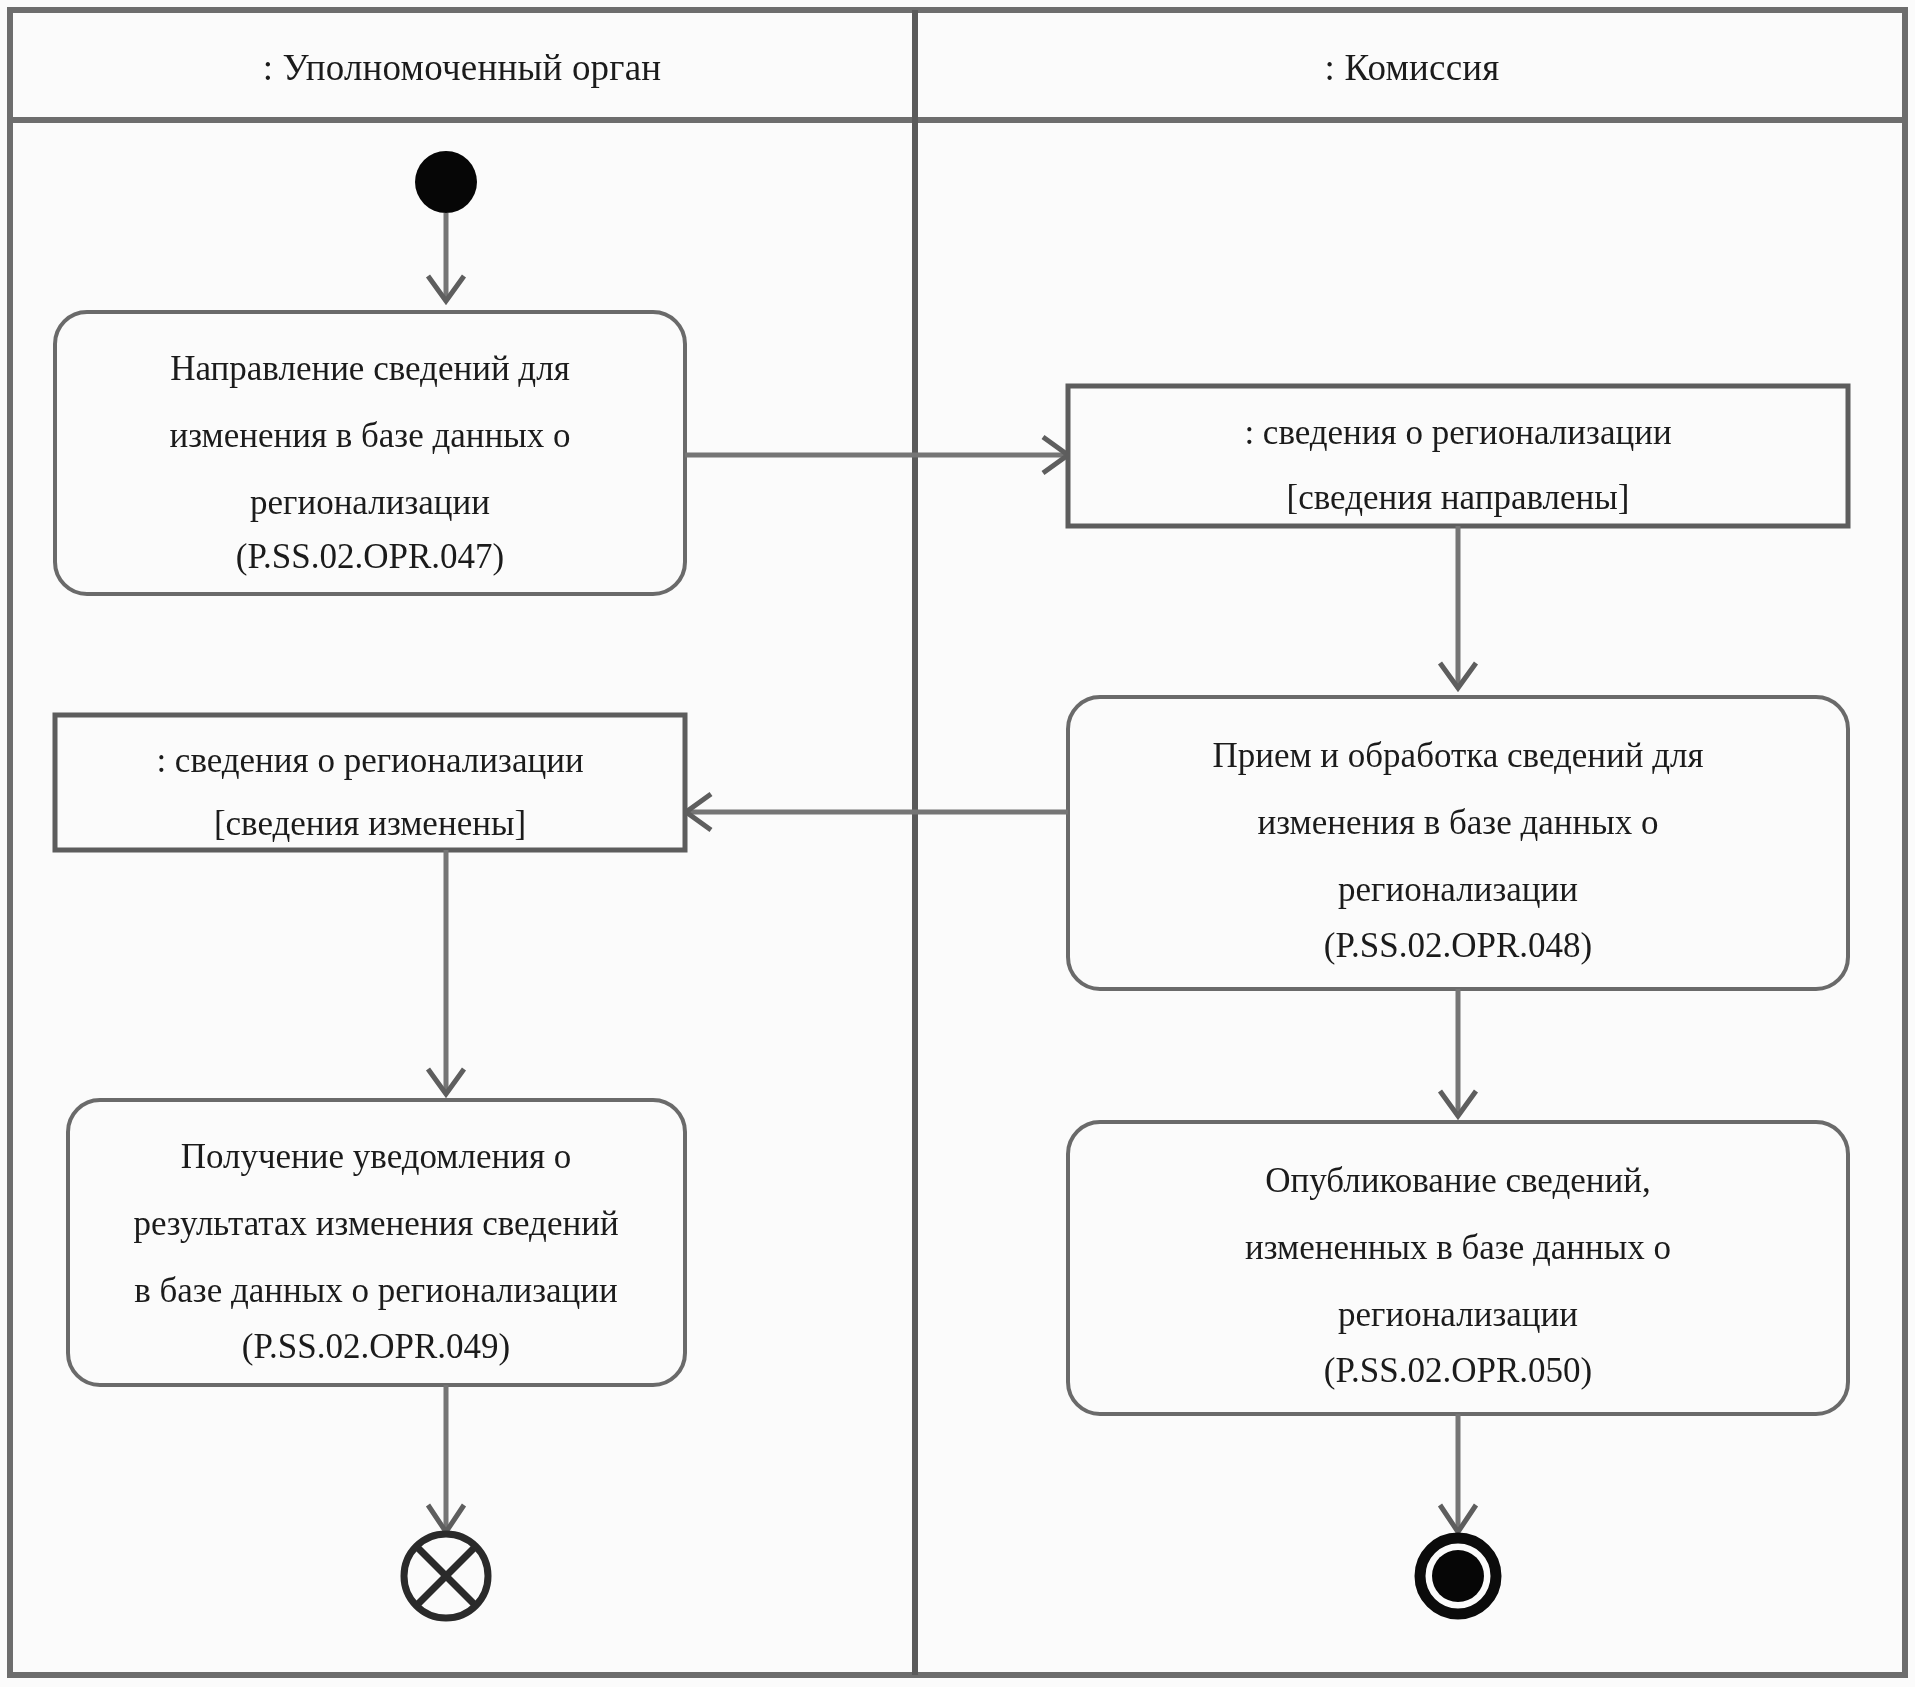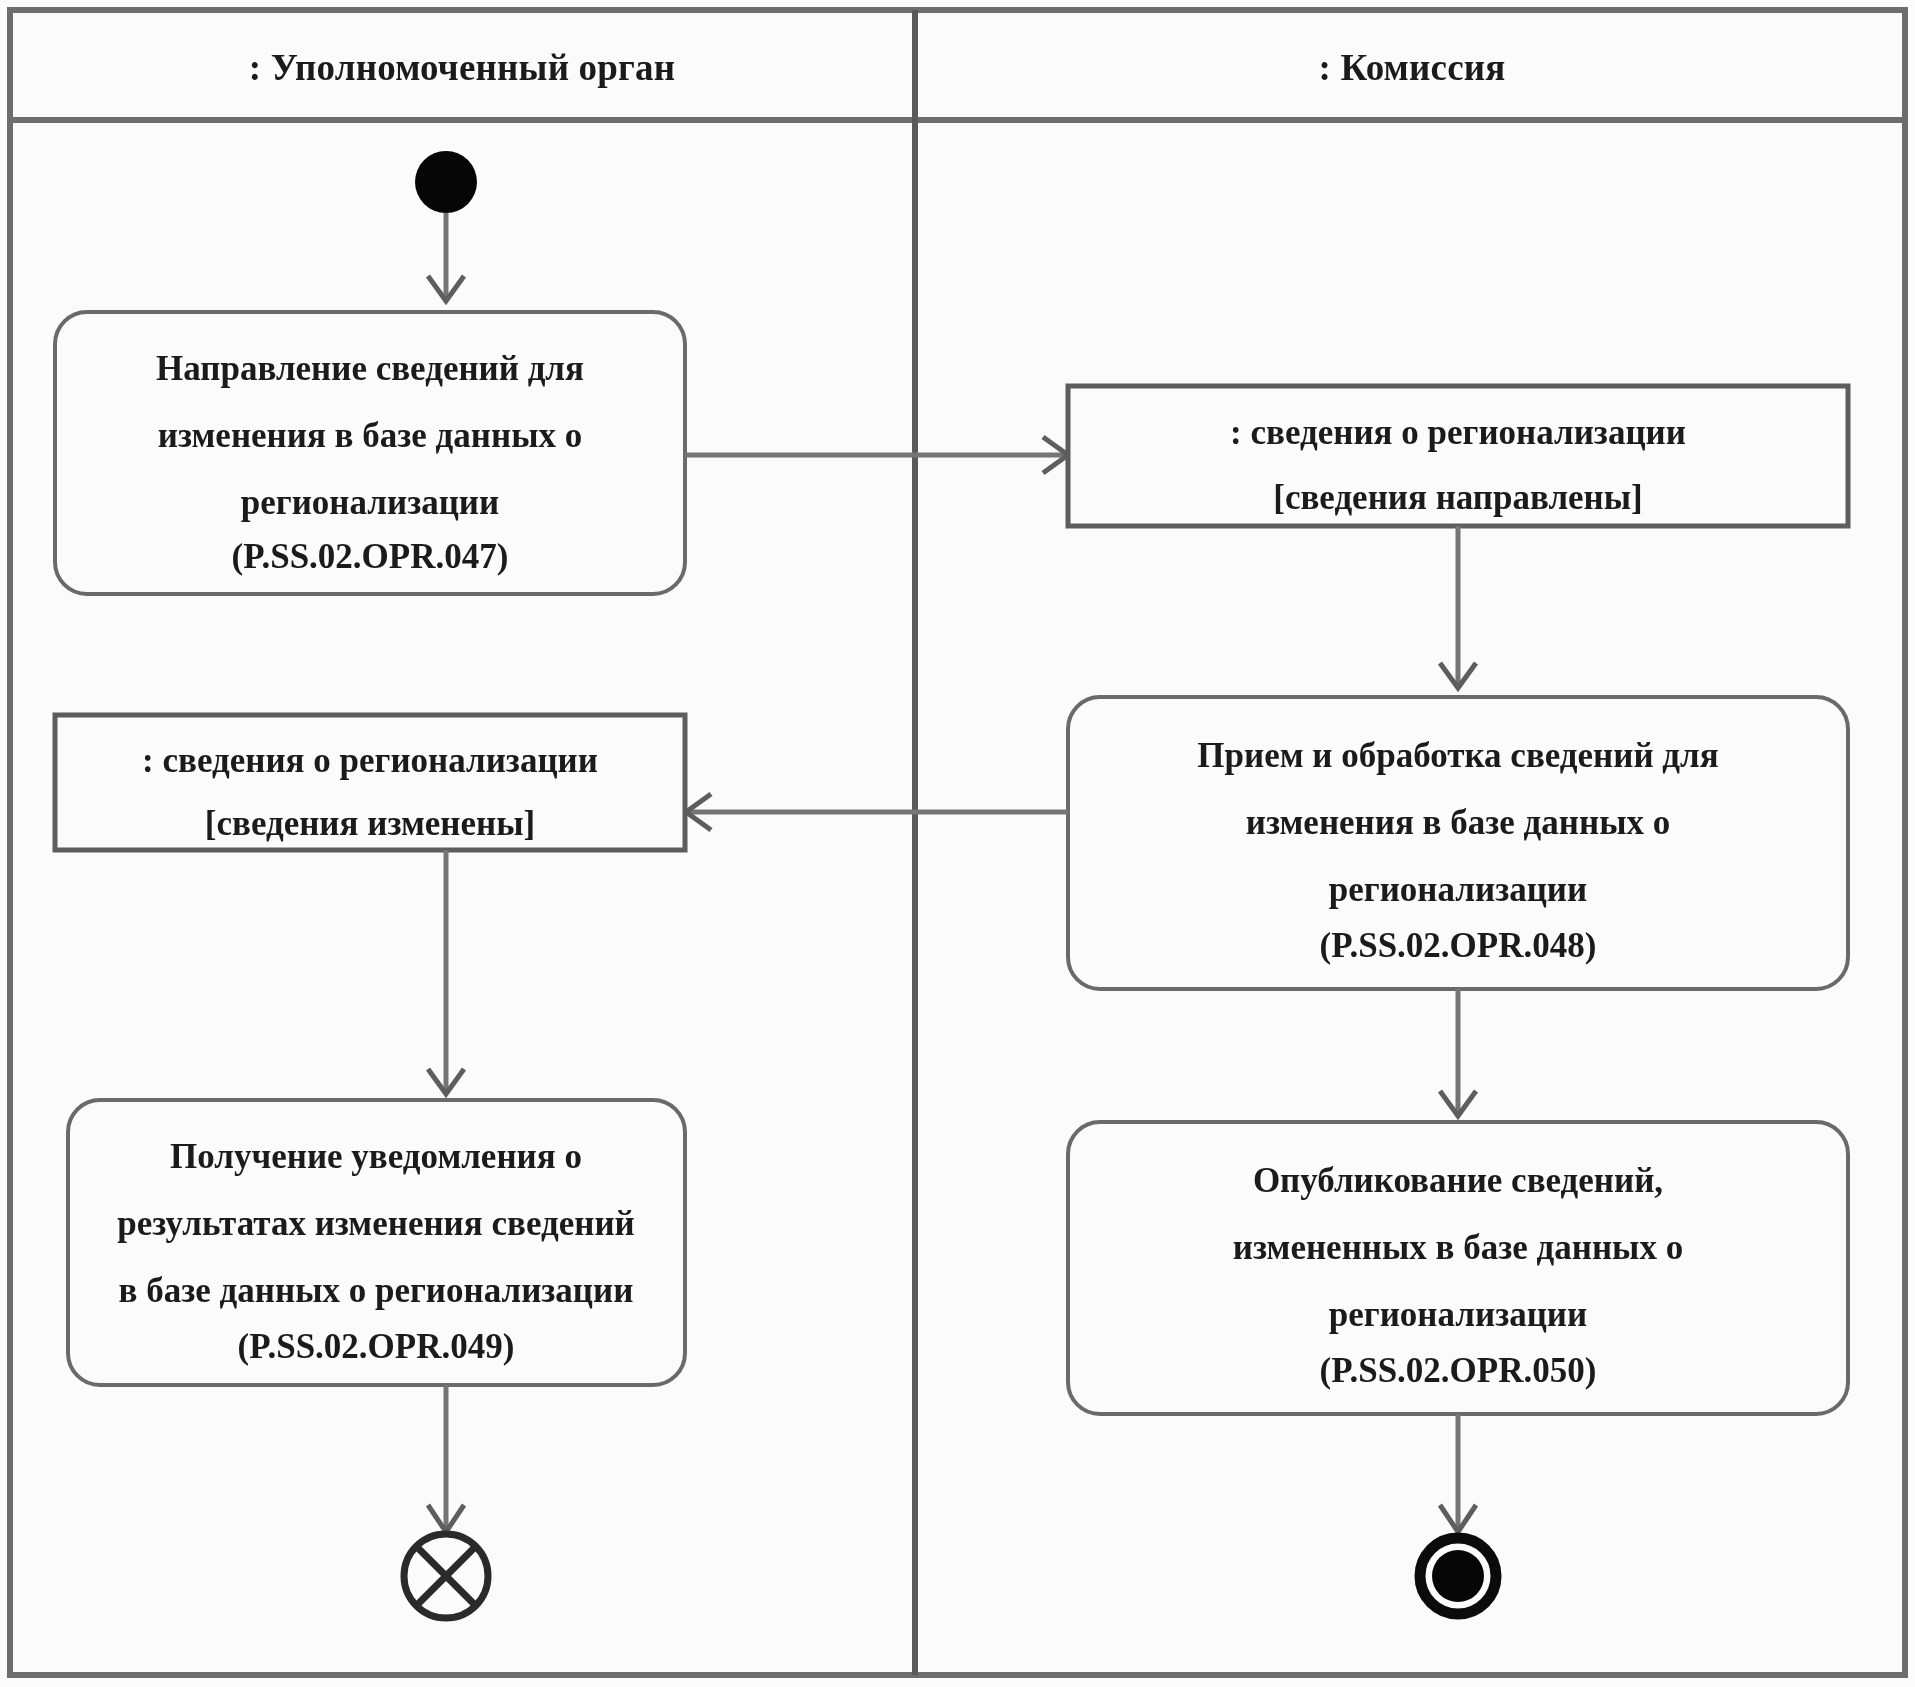--- a/index.html
+++ b/index.html
@@ -6,21 +6,20 @@
     margin: 0;
     padding: 0;
     background: #ffffff;
   }
   #diagram-root {
     position: relative;
     width: 1915px;
     height: 1687px;
     background: #b91c1c;
     font-family: "Liberation Serif", "DejaVu Serif", serif;
-    font-weight: bold;
   }
   svg#uml-canvas {
     display: block;
     width: 1915px;
     height: 1687px;
   }
   .lane-header-text {
     font-family: "Liberation Serif", "DejaVu Serif", serif;
     font-size: 37px;
     fill: #1b1b1b;

